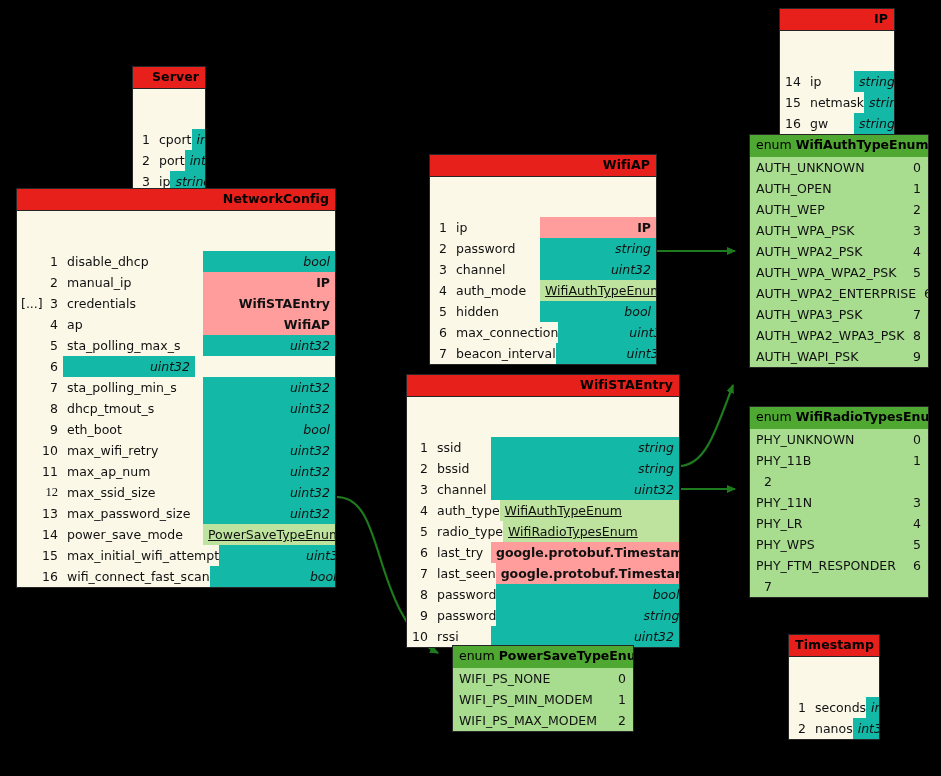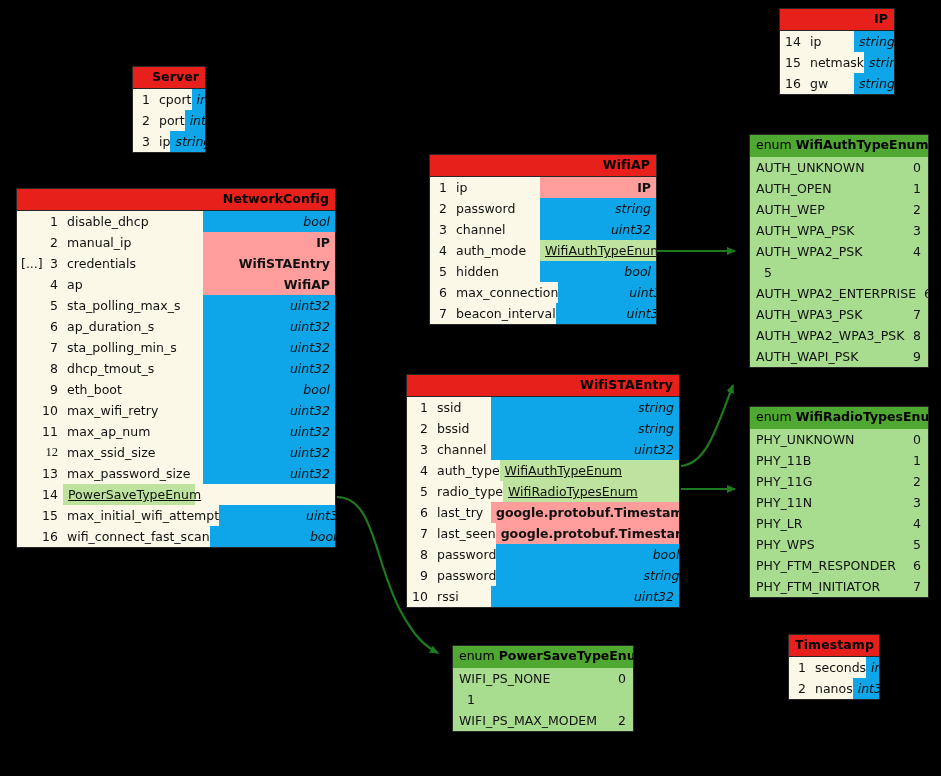--- a/index.html
+++ b/index.html
@@ -36,21 +36,21 @@
     background: #E8201C;
     color: #000000;
     font-weight: bold;
     text-align: right;
     padding: 4px 6px 5px 6px;
     height: 22px;
     font-size: 12.5px;
     letter-spacing: 0.1px;
     border-bottom: 1px solid #262626;
   }
-  .msg-rows { position: relative; }
+  .msg-rows { position: relative; margin-top: 40px; }
   .msg-row {
     display: flex;
     height: 21px;
     align-items: center;
   }
   .cell-idx {
     flex: 0 0 auto;
     text-align: right;
     padding-right: 5px;
     color: #111;
@@ -80,21 +80,21 @@
   }
   .cell-type {
     flex: 0 0 auto;
     text-align: right;
     padding: 0 5px 0 5px;
     height: 21px;
     line-height: 21px;
     white-space: nowrap;
     font-size: 12.5px;
   }
-  .t-scalar { background: #0ea5e9; font-style: italic; color: #111; }
+  .t-scalar { background: #14b8a6; font-style: italic; color: #111; }
   .t-msg    { background: #FF9C9C; font-weight: bold; color: #111; }
   .t-enum   { background: #BEE39E; color: #111; text-align: left; }
   .t-enum .lnk { text-decoration: underline; color: #111; }
 
   
   .enumbox {
     position: absolute;
     border: 1px solid #262626;
     background: #A8DD8F;
     font-size: 12.5px;
@@ -217,21 +217,20 @@
             <span class="cell-name">ap</span>
             <span class="cell-type t-msg" style="width: 132px;">WifiAP</span>
           </div>
           <div class="msg-row">
             <span class="cell-idx" style="width: 46px;">5</span>
             <span class="cell-name">sta_polling_max_s</span>
             <span class="cell-type t-scalar" style="width: 132px;">uint32</span>
           </div>
           <div class="msg-row">
             <span class="cell-idx" style="width: 46px;">6</span>
-            <span class="cell-name">ap_duration_s</span>
             <span class="cell-type t-scalar" style="width: 132px;">uint32</span>
           </div>
           <div class="msg-row">
             <span class="cell-idx" style="width: 46px;">7</span>
             <span class="cell-name">sta_polling_min_s</span>
             <span class="cell-type t-scalar" style="width: 132px;">uint32</span>
           </div>
           <div class="msg-row">
             <span class="cell-idx" style="width: 46px;">8</span>
             <span class="cell-name">dhcp_tmout_s</span>
@@ -257,20 +256,21 @@
             <span class="cell-name">max_ssid_size</span>
             <span class="cell-type t-scalar" style="width: 132px;">uint32</span>
           </div>
           <div class="msg-row">
             <span class="cell-idx" style="width: 46px;">13</span>
             <span class="cell-name">max_password_size</span>
             <span class="cell-type t-scalar" style="width: 132px;">uint32</span>
           </div>
           <div class="msg-row">
             <span class="cell-idx" style="width: 46px;">14</span>
+            <span class="cell-name">power_save_mode</span>
             <span class="cell-type t-enum" style="width: 132px;"><span class="lnk">PowerSaveTypeEnum</span></span>
           </div>
           <div class="msg-row">
             <span class="cell-idx" style="width: 46px;">15</span>
             <span class="cell-name">max_initial_wifi_attempt</span>
             <span class="cell-type t-scalar" style="width: 132px;">uint32</span>
           </div>
           <div class="msg-row">
             <span class="cell-idx" style="width: 46px;">16</span>
             <span class="cell-name">wifi_connect_fast_scan</span>
@@ -404,20 +404,21 @@
         </div>
         <div class="enum-row">
           <span class="enum-name">AUTH_WPA_PSK</span>
           <span class="enum-val">3</span>
         </div>
         <div class="enum-row">
           <span class="enum-name">AUTH_WPA2_PSK</span>
           <span class="enum-val">4</span>
         </div>
         <div class="enum-row">
+          <span class="enum-name">AUTH_WPA_WPA2_PSK</span>
           <span class="enum-val">5</span>
         </div>
         <div class="enum-row">
           <span class="enum-name">AUTH_WPA2_ENTERPRISE</span>
           <span class="enum-val">6</span>
         </div>
         <div class="enum-row">
           <span class="enum-name">AUTH_WPA3_PSK</span>
           <span class="enum-val">7</span>
         </div>
@@ -434,51 +435,50 @@
         <div class="enum-title"><span class="kw">enum </span><span class="nm">WifiRadioTypesEnum</span></div>
         <div class="enum-row">
           <span class="enum-name">PHY_UNKNOWN</span>
           <span class="enum-val">0</span>
         </div>
         <div class="enum-row">
           <span class="enum-name">PHY_11B</span>
           <span class="enum-val">1</span>
         </div>
         <div class="enum-row">
-          <span class="enum-name">PHY_11G</span>
           <span class="enum-val">2</span>
         </div>
         <div class="enum-row">
           <span class="enum-name">PHY_11N</span>
           <span class="enum-val">3</span>
         </div>
         <div class="enum-row">
           <span class="enum-name">PHY_LR</span>
           <span class="enum-val">4</span>
         </div>
         <div class="enum-row">
           <span class="enum-name">PHY_WPS</span>
           <span class="enum-val">5</span>
         </div>
         <div class="enum-row">
           <span class="enum-name">PHY_FTM_RESPONDER</span>
           <span class="enum-val">6</span>
         </div>
         <div class="enum-row">
-          <span class="enum-name">PHY_FTM_INITIATOR</span>
           <span class="enum-val">7</span>
         </div>
       </div>
       <div class="enumbox" style="left: 452px; top: 645px; width: 182px;">
         <div class="enum-title"><span class="kw">enum </span><span class="nm">PowerSaveTypeEnum</span></div>
         <div class="enum-row">
           <span class="enum-name">WIFI_PS_NONE</span>
           <span class="enum-val">0</span>
         </div>
         <div class="enum-row">
+          <span class="enum-name">WIFI_PS_MIN_MODEM</span>
           <span class="enum-val">1</span>
         </div>
         <div class="enum-row">
           <span class="enum-name">WIFI_PS_MAX_MODEM</span>
           <span class="enum-val">2</span>
         </div>
       </div>
     </div>
 </div>
 

